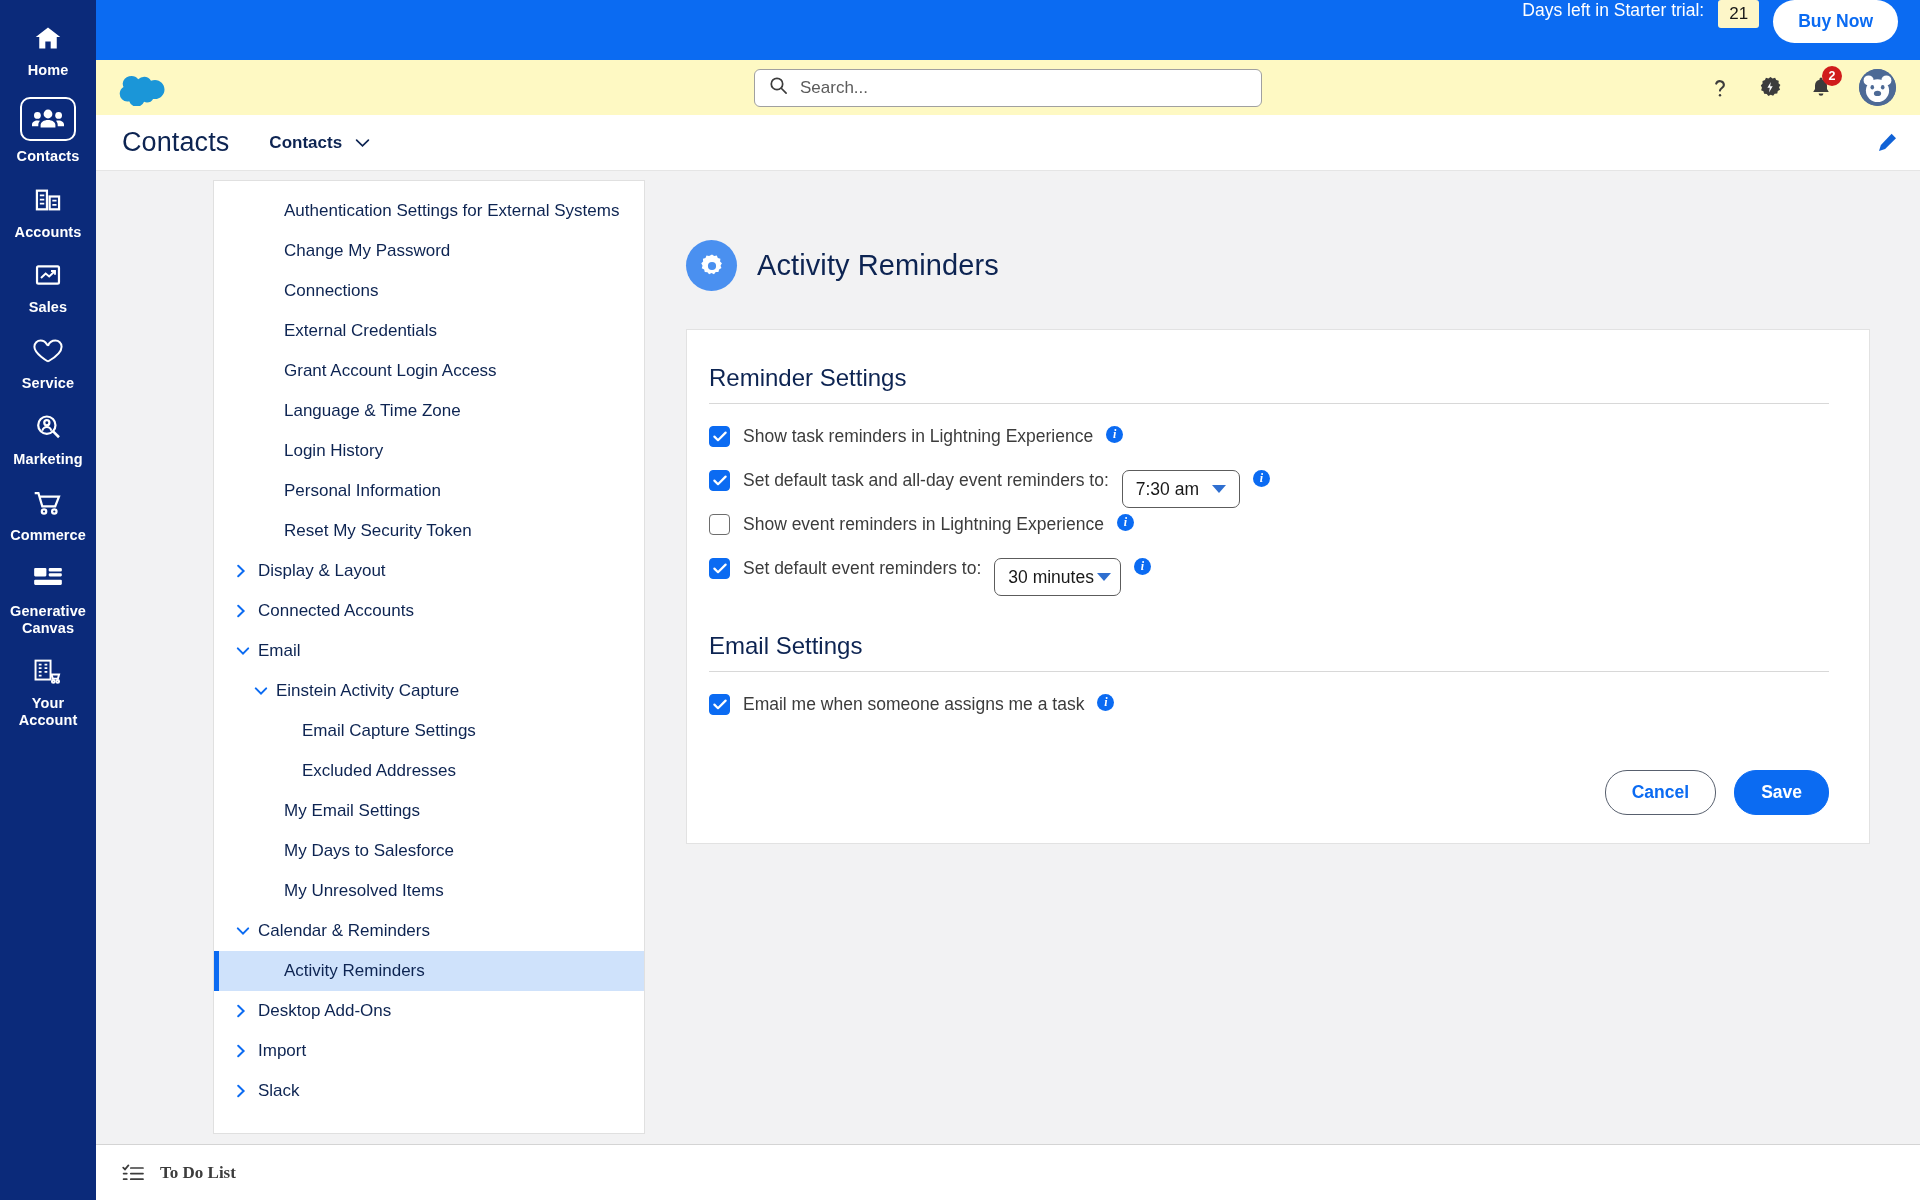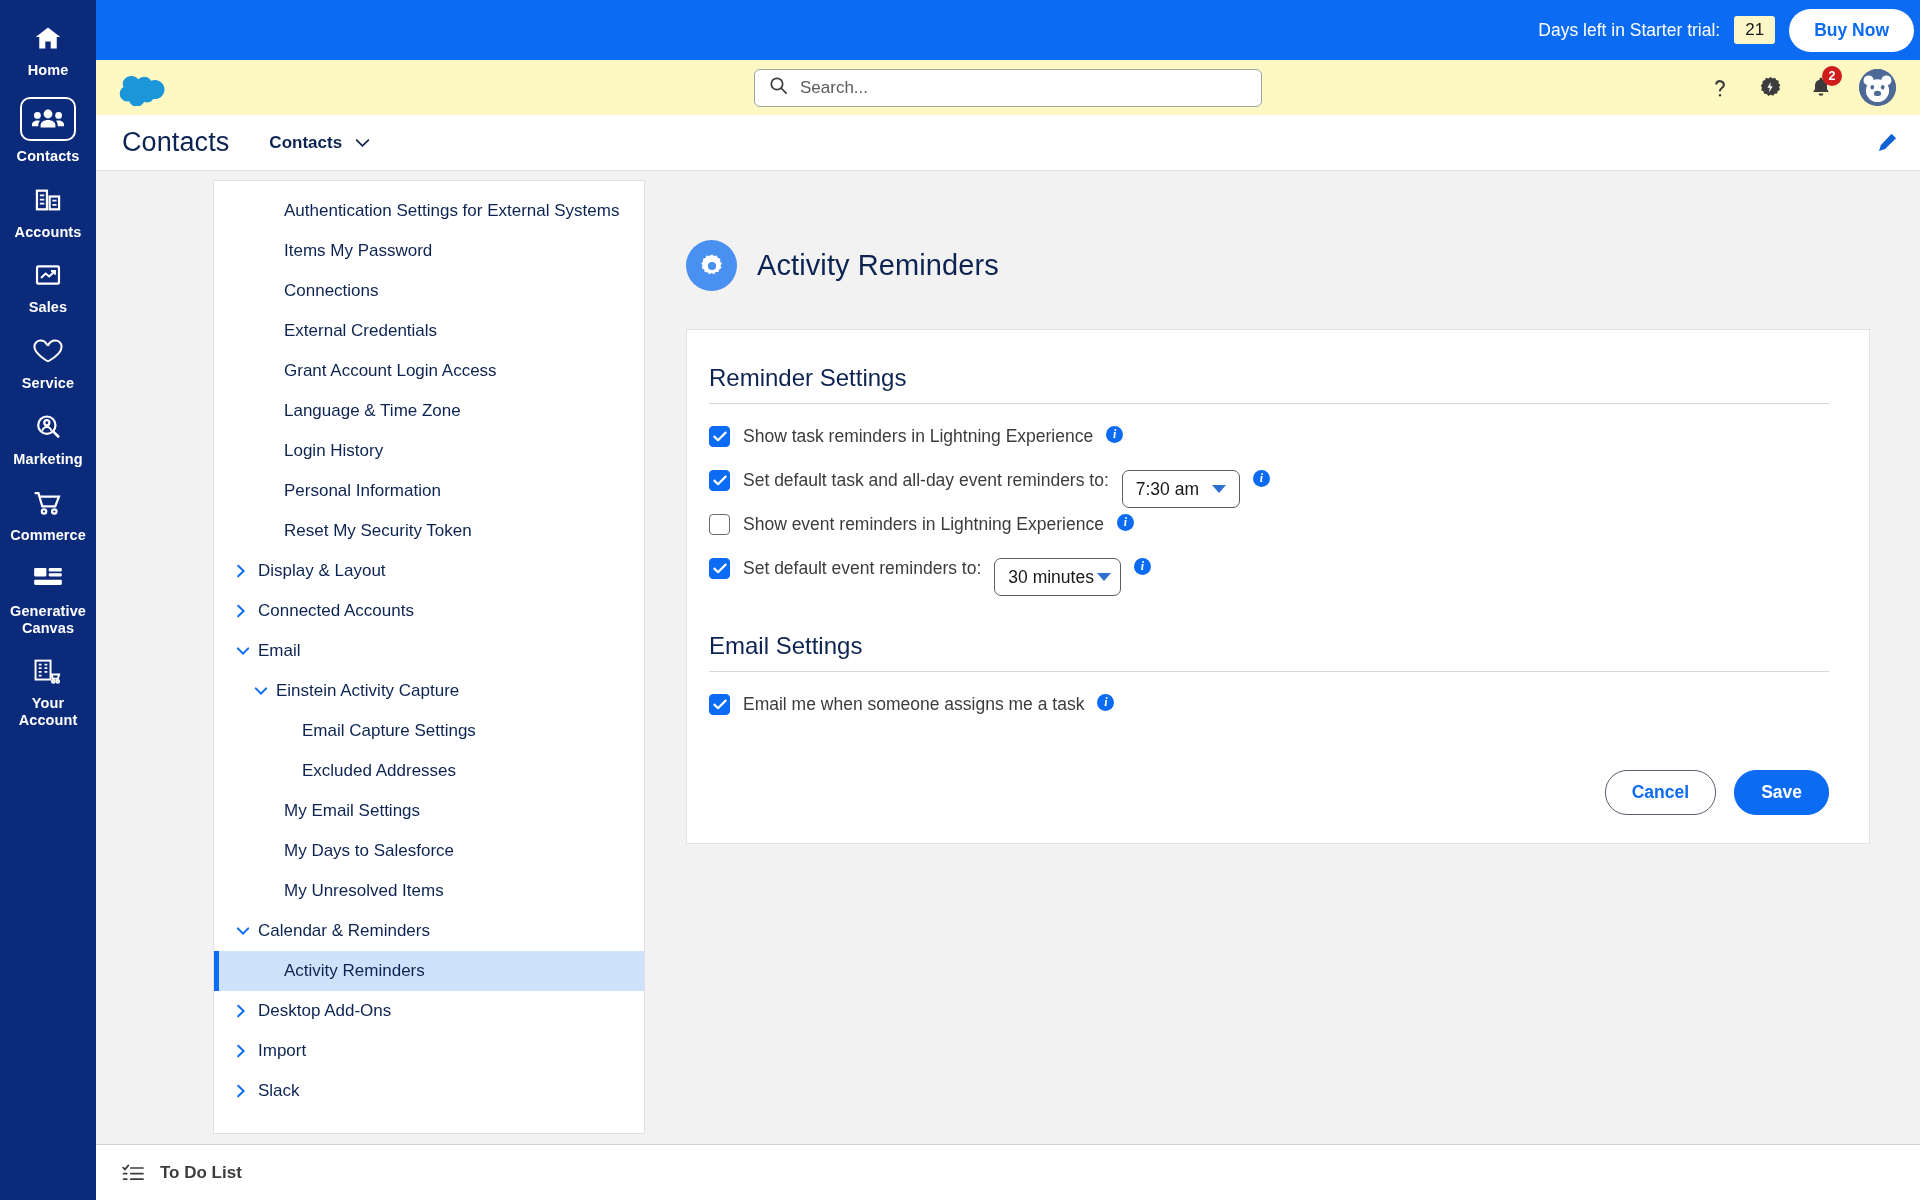--- a/index.html
+++ b/index.html
@@ -39,22 +39,22 @@
     text-align: center; letter-spacing: .1px;
   }
   .rail-icon svg { display: block; }
 
   
   #right { flex: 1 1 auto; height: 1200px; display: flex; flex-direction: column; min-width: 0; }
 
   
   #trialbar {
     height: 60px; flex: 0 0 60px; background: #0b6bf2;
-    display: flex; align-items: center; justify-content: flex-end;
-    padding-right: 6px; gap: 14px;
+    display: flex; align-items: flex-start; justify-content: flex-end;
+    padding-right: 22px; gap: 14px;
   }
   #trial-text { color: #ffffff; font-size: 17.5px; }
   #trial-days {
     background: #fdf6c8; color: #181818; font-size: 17px;
     padding: 3px 11px; border-radius: 3px; line-height: 1.3;
   }
   #buy-now {
     background: #ffffff; color: #0b6bf2; border: none;
     font-family: inherit; font-size: 17.5px; font-weight: 700;
     padding: 11px 25px; border-radius: 22px; cursor: pointer;
@@ -197,21 +197,21 @@
   .btn { font-family: inherit; font-size: 17.5px; font-weight: 700; cursor: pointer; border-radius: 22px; padding: 11px 26px; }
   #cancel-btn { background: #ffffff; border: 1px solid #58606e; color: #0b6bf2; }
   #save-btn { background: #0b6bf2; border: 1px solid #0b6bf2; color: #ffffff; }
 
   
   #footer {
     position: absolute; left: 96px; right: 0; bottom: 0;
     height: 56px; background: #ffffff; border-top: 1px solid #d4d4d4;
     display: flex; align-items: center; padding-left: 26px; gap: 16px;
   }
-  #todo-label { font-size: 17px; font-weight: 700; color: #3c3c3c; }
+  #todo-label { font-size: 17px; font-weight: 700; color: #3c3c3c; font-family: Liberation Serif, serif; }
   #todo-icon { display: flex; align-items: center; color: #3c3c3c; }
 </style>
 </head>
 <body>
 
 <div id="app">
 
   <nav id="rail">
     <div class="rail-item">
       <span class="rail-icon">
@@ -398,21 +398,21 @@
       </span>
     </div>
 
     <div id="content">
 
       <div id="tree">
         <div class="tree-row leaf1">
             <span class="tlabel">Authentication Settings for External Systems</span>
           </div>
         <div class="tree-row leaf1">
-            <span class="tlabel">Items My Password</span>
+            <span class="tlabel">Change My Password</span>
           </div>
         <div class="tree-row leaf1">
             <span class="tlabel">Connections</span>
           </div>
         <div class="tree-row leaf1">
             <span class="tlabel">External Credentials</span>
           </div>
         <div class="tree-row leaf1">
             <span class="tlabel">Grant Account Login Access</span>
           </div>

